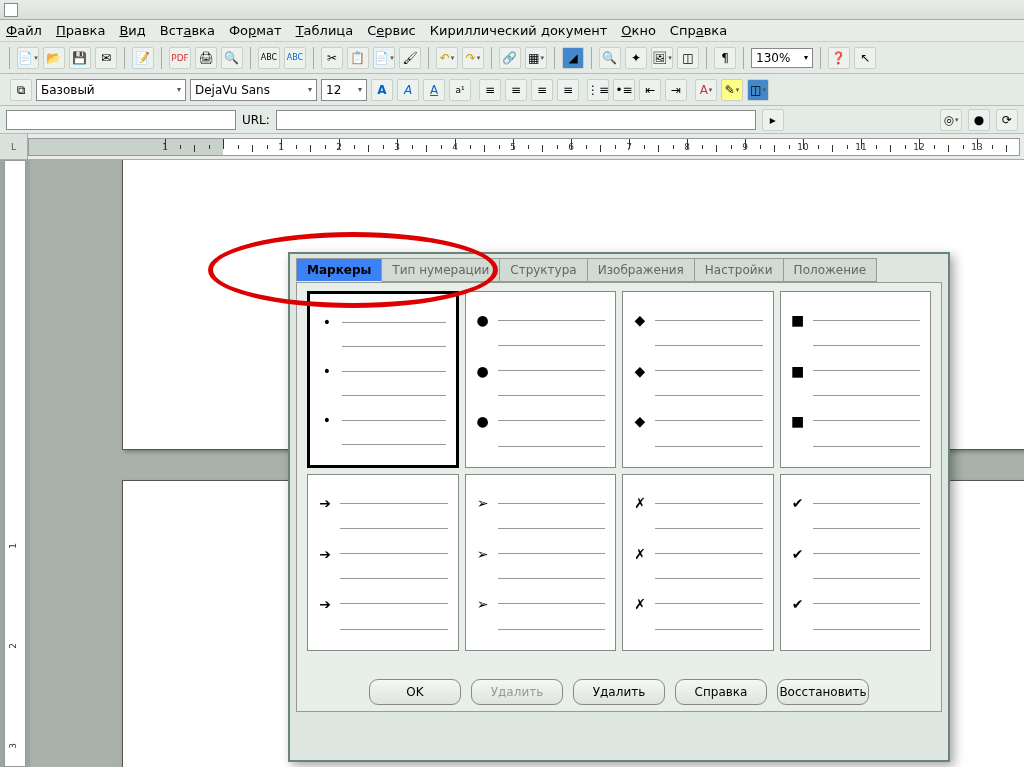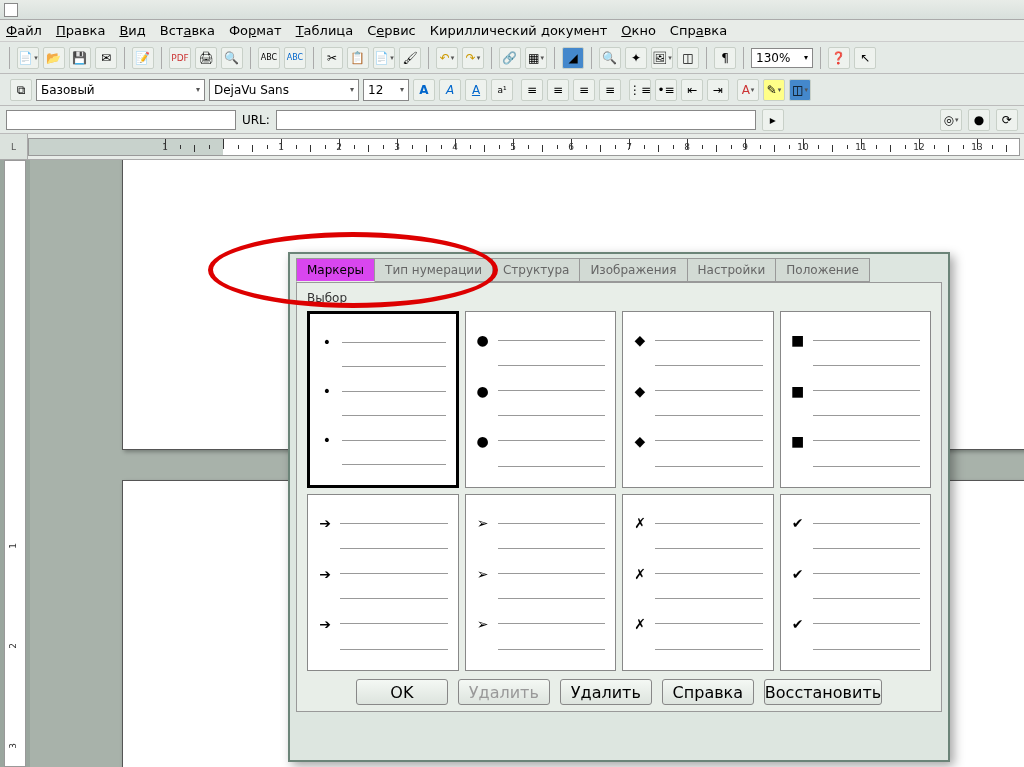--- a/index.html
+++ b/index.html
@@ -38,31 +38,31 @@
 .vruler .num { position: absolute; left: 5px; font-size: 9px; color: #333; transform: rotate(-90deg); transform-origin: center; }
 .doc-area { flex: 1; position: relative; background: #a8b2aa; overflow: hidden; }
 .page { position: absolute; background: #fff; border: 1px solid #555; box-shadow: 2px 2px 4px rgba(0,0,0,.3); }
 
 .dialog { position: absolute; left: 288px; top: 252px; width: 662px; height: 510px; background: #dde6e0; border: 2px solid #6b8478; box-shadow: 4px 4px 10px rgba(0,0,0,.35); }
 .dlg-title { height: 24px; background: linear-gradient(#9eb8aa,#7fa090); display: flex; align-items: center; padding: 0 6px; font-size: 13px; font-weight: bold; color: #1a2820; }
 .dlg-title .doc-icon { width: 14px; height: 14px; background: #fff; border: 1px solid #666; margin-right: 6px; }
 .dlg-title .close { margin-left: auto; width: 18px; height: 16px; background: #d8e0dc; border: 1px solid #666; font-size: 12px; font-weight: bold; text-align: center; line-height: 14px; cursor: pointer; }
 .dlg-tabs { display: flex; padding: 4px 6px 0 6px; font-size: 12px; }
 .dlg-tab { padding: 4px 10px; border: 1px solid #999; background: #d2dad4; margin-right: -1px; cursor: pointer; color: #666; }
-.dlg-tab.active { background: #d946ef; border-bottom: 1px solid #e8eee8; color: #000; font-weight: normal; position: relative; z-index: 2; }
+.dlg-tab.active { background: #3b82f6; border-bottom: 1px solid #e8eee8; color: #000; font-weight: bold; position: relative; z-index: 2; }
 .dlg-body { border: 1px solid #999; margin: 0 6px 6px 6px; background: #e8eee8; padding: 8px 10px; height: 430px; position: relative; }
 .dlg-label { font-size: 12px; color: #333; margin-bottom: 6px; }
 .bullet-grid { display: grid; grid-template-columns: repeat(4, 1fr); grid-template-rows: repeat(2, 1fr); gap: 6px; height: 360px; }
 .bullet-cell { background: #fff; border: 1px solid #888; padding: 12px 10px; display: flex; flex-direction: column; justify-content: space-around; cursor: pointer; }
 .bullet-cell.selected { border: 3px solid #000; }
 .bullet-row { display: flex; align-items: center; gap: 8px; }
 .bullet-row .line { flex: 1; height: 1px; background: #999; }
 .bullet-row .mark { width: 14px; text-align: center; font-size: 14px; }
 .dlg-buttons { position: absolute; left:0; right:0; bottom: 6px; display: flex; justify-content: center; gap: 10px; padding: 6px 10px 0 10px; }
-.dlg-btn { min-width: 92px; height: 26px; background: linear-gradient(#f4f8f4,#dde4de); border: 1px solid #888; border-radius: 3px; font-size: 16px; cursor: pointer; }
+.dlg-btn { min-width: 92px; height: 26px; background: linear-gradient(#f4f8f4,#dde4de); border: 1px solid #888; border-radius: 9px; font-size: 12px; cursor: pointer; }
 .dlg-btn:disabled { color: #999; }
 
 .red-ellipse { position: absolute; border: 5px solid #d00; border-radius: 50%; width: 290px; height: 76px; left: 208px; top: 232px; z-index: 50; pointer-events: none; }
 </style>
 </head>
 <body>
 
 <div class="titlebar">
   <span class="doc-icon"></span>
 </div>
@@ -121,25 +121,25 @@
     <span style="font-size:8px;">▾</span>
   </div>
   <div class="sep"></div>
   <div class="tbtn" style="color:#c33;">❓</div>
   <div class="tbtn">↖</div>
 </div>
 
 <div class="toolbar2">
   <div class="sep"></div>
   <div class="tbtn">⧉</div>
-  <div class="combo" style="width:169px;">
+  <div class="combo" style="width:150px;">
     <span>Базовый</span>
       <span class="arrow">▾</span>
   </div>
-  <div class="combo" style="width:150px;">
+  <div class="combo" style="width:127px;">
     <span>DejaVu Sans</span>
       <span class="arrow">▾</span>
   </div>
   <div class="combo" style="width:46px;">
     <span>12</span>
       <span class="arrow">▾</span>
   </div>
   <div class="tbtn" style="color:#06c;font-weight:bold;">A</div>
   <div class="tbtn" style="color:#06c;font-style:italic;">A</div>
   <div class="tbtn" style="color:#06c;text-decoration:underline;">A</div>
@@ -268,21 +268,20 @@
 <div class="dialog">
   <div class="dlg-tabs" id="dlg-tabs">
       <div class="dlg-tab active">Маркеры</div>
       <div class="dlg-tab">Тип нумерации</div>
       <div class="dlg-tab">Структура</div>
       <div class="dlg-tab">Изображения</div>
       <div class="dlg-tab">Настройки</div>
       <div class="dlg-tab">Положение</div>
     </div>
   <div class="dlg-body">
-    <div class="dlg-label">Выбор</div>
     <div class="bullet-grid" id="bullet-grid">
         <div class="bullet-cell selected">
           <div class="bullet-row">
             <span class="mark">•</span>
             <span class="line"></span>
           </div>
           <div class="bullet-row">
             <span style="width: 14px;"></span>
             <span class="line"></span>
           </div>

